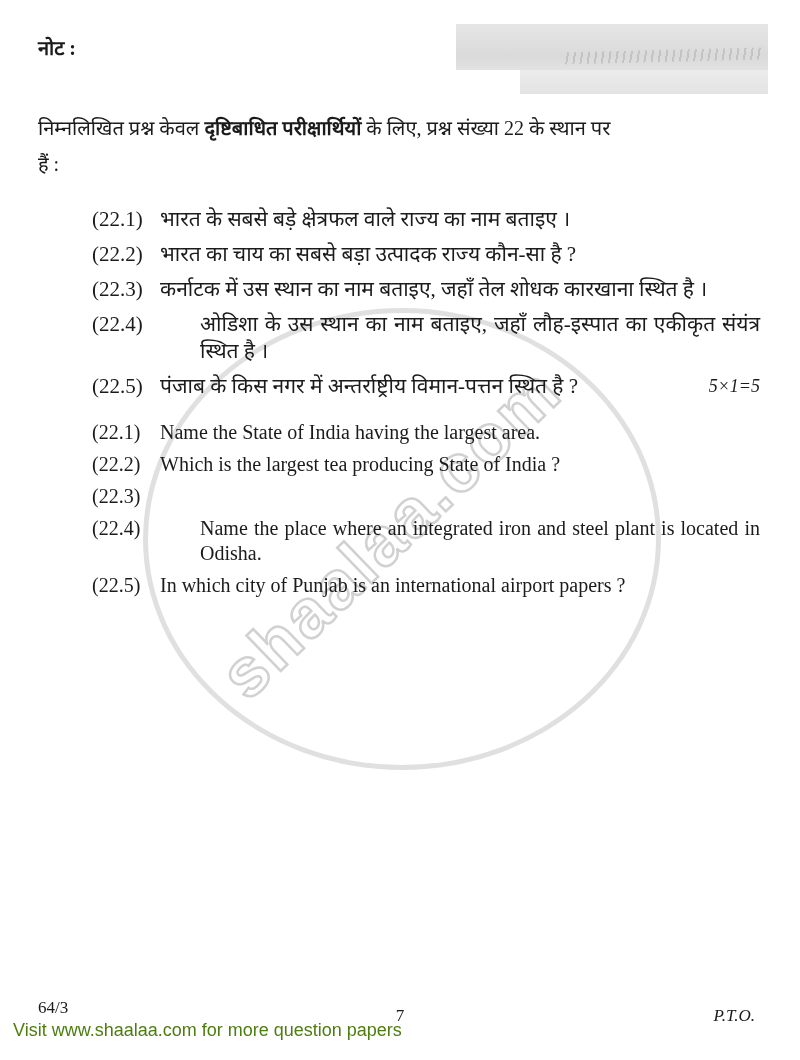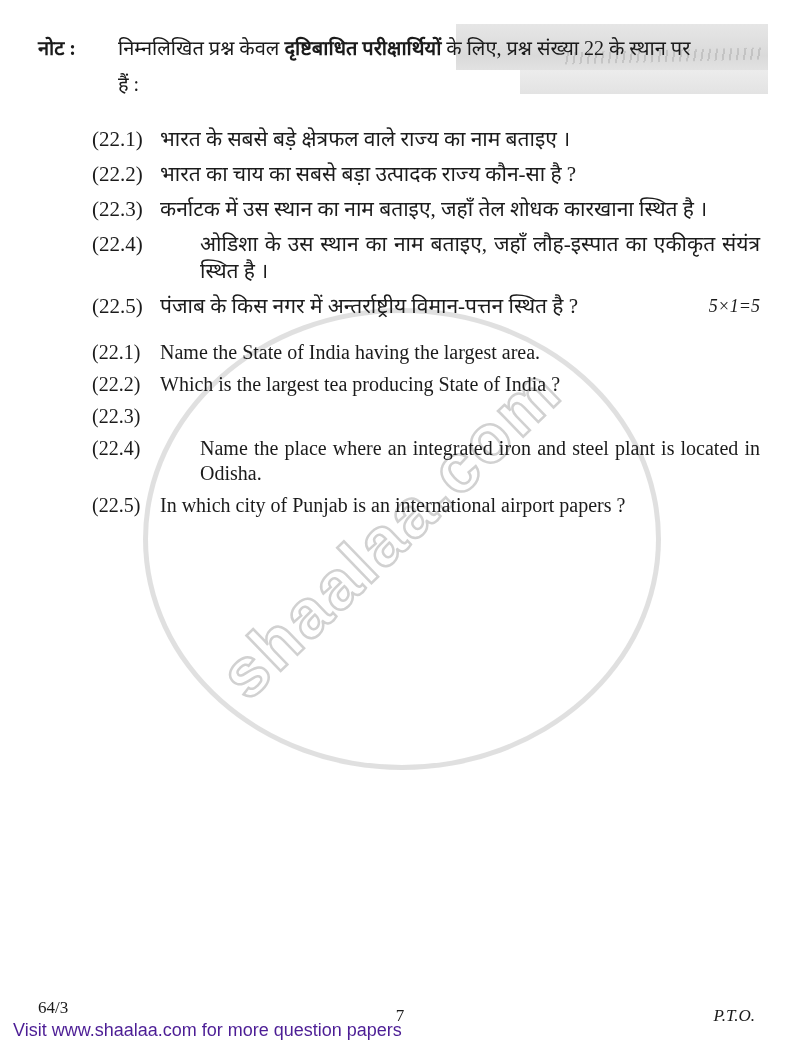--- a/index.html
+++ b/index.html
@@ -36,21 +36,21 @@
     font-family:"Liberation Sans","DejaVu Sans",sans-serif;
     font-weight:bold; font-size:68px; letter-spacing:3px;
     color:rgba(255,255,255,0.1);
     -webkit-text-stroke:2.5px #c6c6c6;
     text-stroke:2.5px #c6c6c6;
     opacity:.8; z-index:0; white-space:nowrap;
   }
   
   .content { position:relative; z-index:1; padding:30px 40px 0 38px; }
   .note-hi {
-    display:flex; font-size:20px; line-height:36px;
+    display:flex; font-size:20px; line-height:36px;flex-direction:column;
   }
   .note-hi .lbl { width:80px; flex:0 0 80px; font-weight:700; }
   .note-hi .txt { flex:1; }
   .note-hi .l1 { white-space:nowrap; }
   .note-en {
     display:flex; margin-top:2px; font-size:20px; line-height:25px; font-style:italic;
   }
   .note-en .lbl { width:80px; flex:0 0 80px; font-weight:700; }
   .note-en .txt { flex:1; }
   .note-en .l1 { white-space:nowrap; }
@@ -69,21 +69,21 @@
   .marks {
     margin-left:auto; font-style:italic; font-size:18px; line-height:27px;
     white-space:nowrap; padding-left:8px;
   }
   
   .foot-code  { position:absolute; left:38px;  top:998px; font-size:17px; z-index:1; }
   .foot-page  { position:absolute; left:0; right:0; top:1006px; text-align:center; font-size:17px; z-index:1; }
   .foot-pto   { position:absolute; right:45px; top:1006px; font-size:17px; z-index:1;font-style:italic; }
   .site-banner{
     position:absolute; left:13px; top:1020px; font-size:18px; z-index:2;
-    font-family:"Liberation Sans","DejaVu Sans",sans-serif; color:#4c1d95;
+    font-family:"Liberation Sans","DejaVu Sans",sans-serif; color:#4d7c0f;
   }
 </style>
 </head>
 <body>
 
 <div class="page">
 
   <div class="artifact-box"></div>
   <div class="artifact-box2"></div>
   <div class="artifact-smudge"></div>

